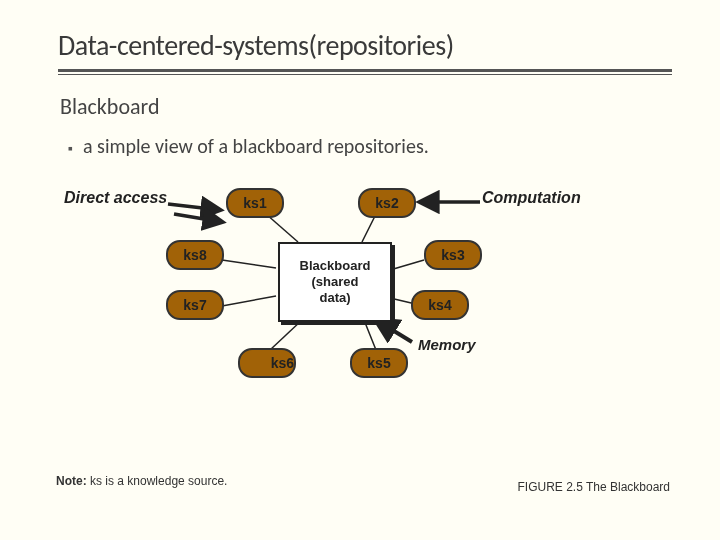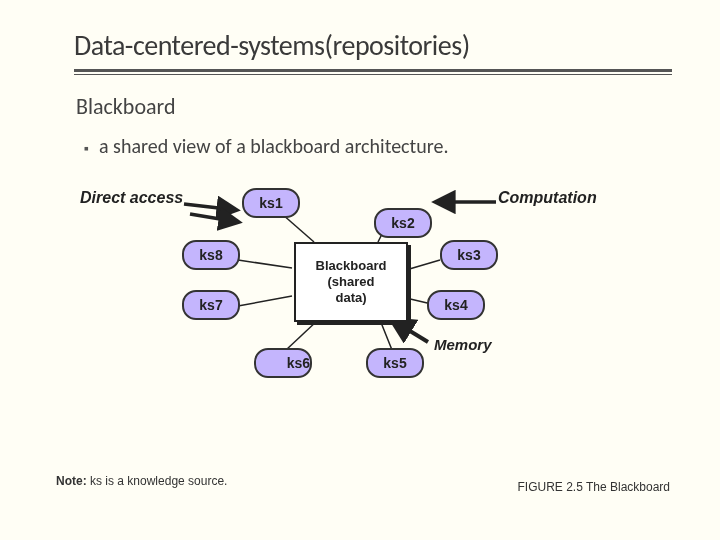--- a/index.html
+++ b/index.html
@@ -7,21 +7,21 @@
     padding: 0;
     width: 720px;
     height: 540px;
     background: #fffef5;
     font-family: "Segoe UI", "Calibri", sans-serif;
     color: #333;
     position: relative;
     overflow: hidden;
   }
   .slide {
-    padding: 28px 48px 0 74px;
+    padding: 28px 48px 0 58px;
   }
   .title {
     font-size: 28px;
     font-weight: 400;
     color: #3a3a3a;
     margin: 0 0 6px 0;
     letter-spacing: -0.5px;
   }
   .hr1 {
     border: none;
@@ -57,21 +57,21 @@
     width: 560px;
     height: 240px;
     margin-left: 8px;
     color: #222;
   }
   svg { position:absolute; top:0; left:0; }
   .ks {
     position: absolute;
     border: 2px solid #333;
     border-radius: 14px;
-    background: #c4b5fd;
+    background: #a16207;
     width: 54px;
     height: 26px;
     font-size: 14px;
     font-weight: 700;
     text-align: center;
     line-height: 26px;
     font-family: Arial, sans-serif;
   }
   .bb {
     position: absolute;
@@ -118,21 +118,21 @@
 </style>
 </head>
 <body>
 
 <div class="slide">
   <h1 class="title">Data-centered-systems(repositories)</h1>
   <hr class="hr1">
   <hr class="hr2">
 
   <div class="subhead">Blackboard</div>
-  <div class="bullet">a shared view of a blackboard architecture.</div>
+  <div class="bullet">a simple view of a blackboard repositories.</div>
 
   <div class="diagram-wrap">
 
     <svg width="560" height="240">
       <defs>
         <marker id="arrow" viewBox="0 0 10 10" refX="8" refY="5" markerWidth="7" markerHeight="7" orient="auto-start-reverse">
           <path d="M 0 0 L 10 5 L 0 10 z" fill="#222"></path>
         </marker>
       </defs>
 
@@ -151,21 +151,21 @@
       <line x1="414" y1="22" x2="354" y2="22" stroke="#222" stroke-width="3.5" marker-end="url(#arrow)"></line>
 
       <line x1="346" y1="162" x2="310" y2="140" stroke="#222" stroke-width="4" marker-end="url(#arrow)"></line>
     </svg>
 
     <div class="ann" style="left:416px; top:9px;">Computation</div>
     <div class="ann" style="left:-2px; top:9px;">Direct access</div>
     <div class="ann" style="left:352px; top:156px; font-size:15px;">Memory</div>
 
     <div class="ks" style="left:160px; top:8px;">ks1</div>
-    <div class="ks" style="left:292px; top:8px;margin-top:20px;">ks2</div>
+    <div class="ks" style="left:292px; top:8px;">ks2</div>
     <div class="ks" style="left:358px; top:60px;">ks3</div>
     <div class="ks" style="left:345px; top:110px;">ks4</div>
     <div class="ks" style="left:284px; top:168px;">ks5</div>
     <div class="ks" style="left:172px; top:168px;text-align:right;">ks6</div>
     <div class="ks" style="left:100px; top:110px;">ks7</div>
     <div class="ks" style="left:100px; top:60px;">ks8</div>
 
     <div class="bb">
       <span>Blackboard</span>
       <span>(shared</span>

